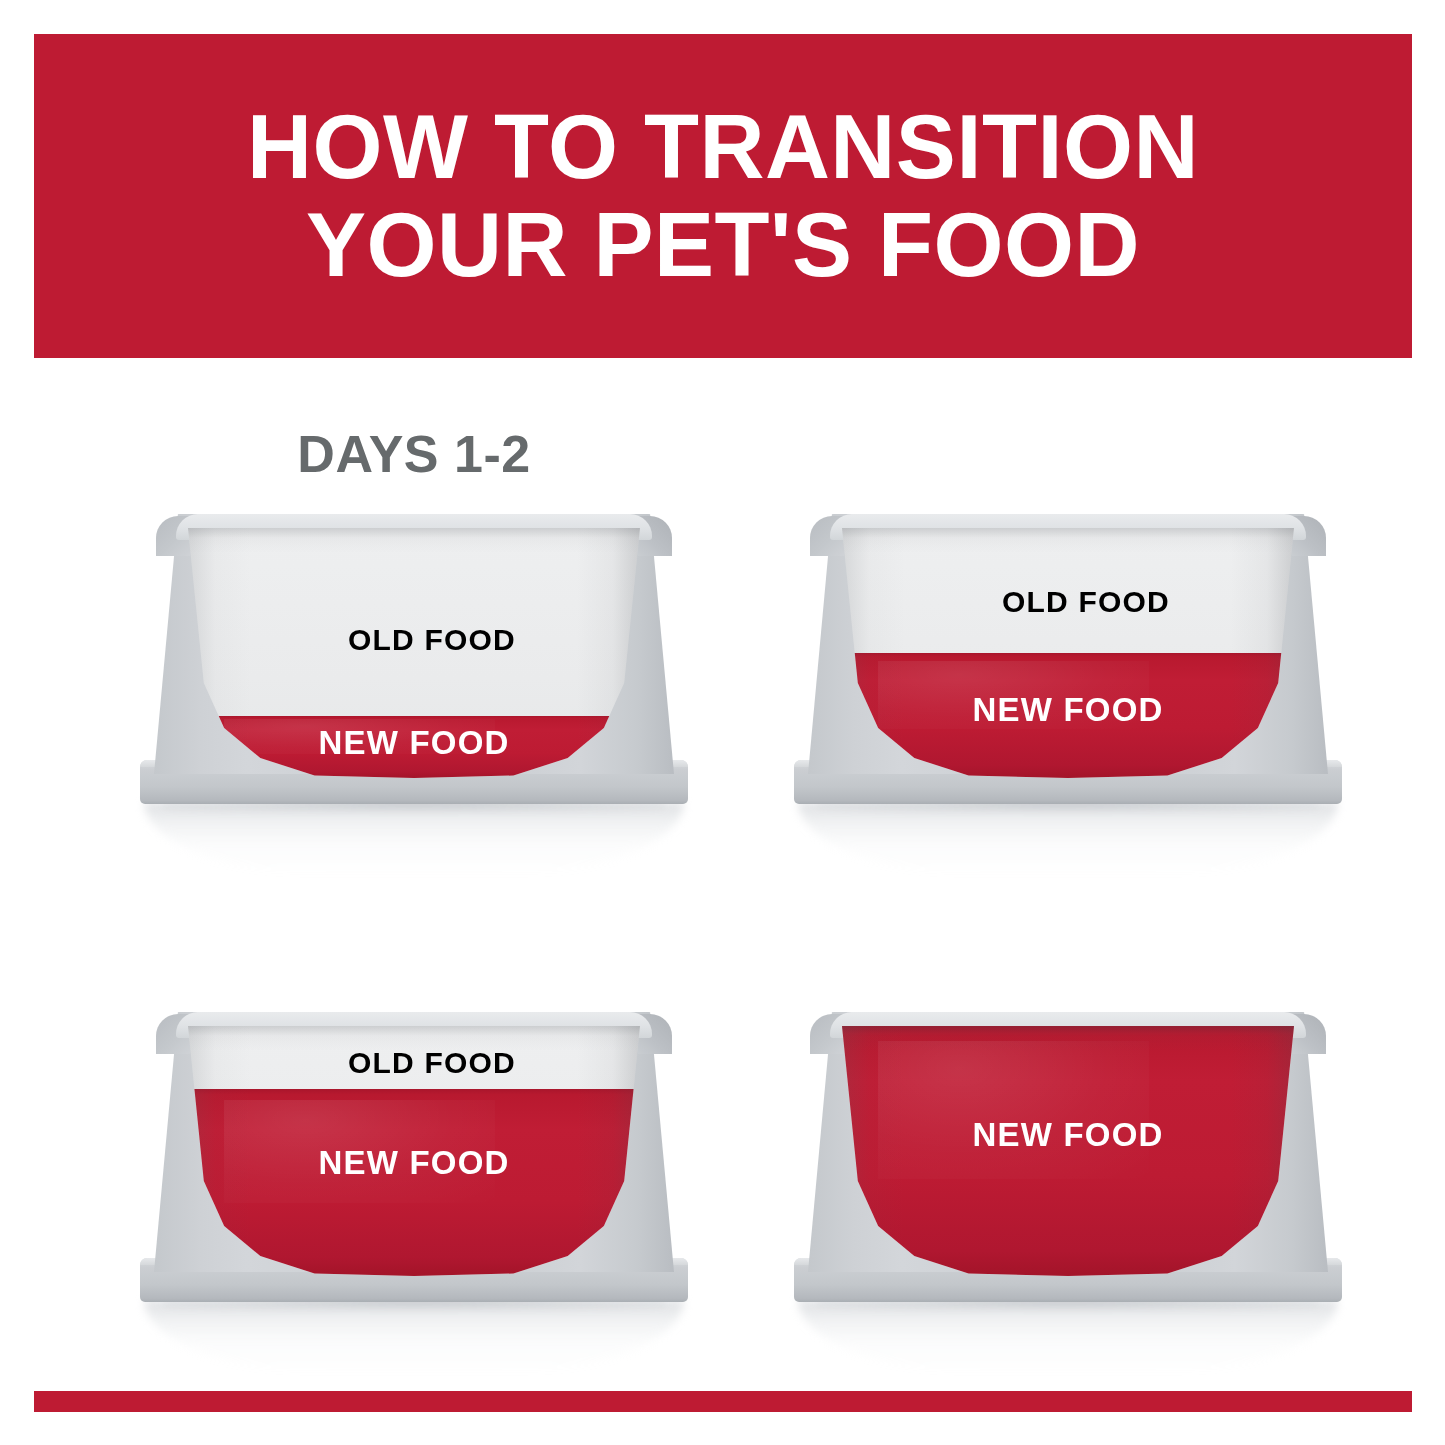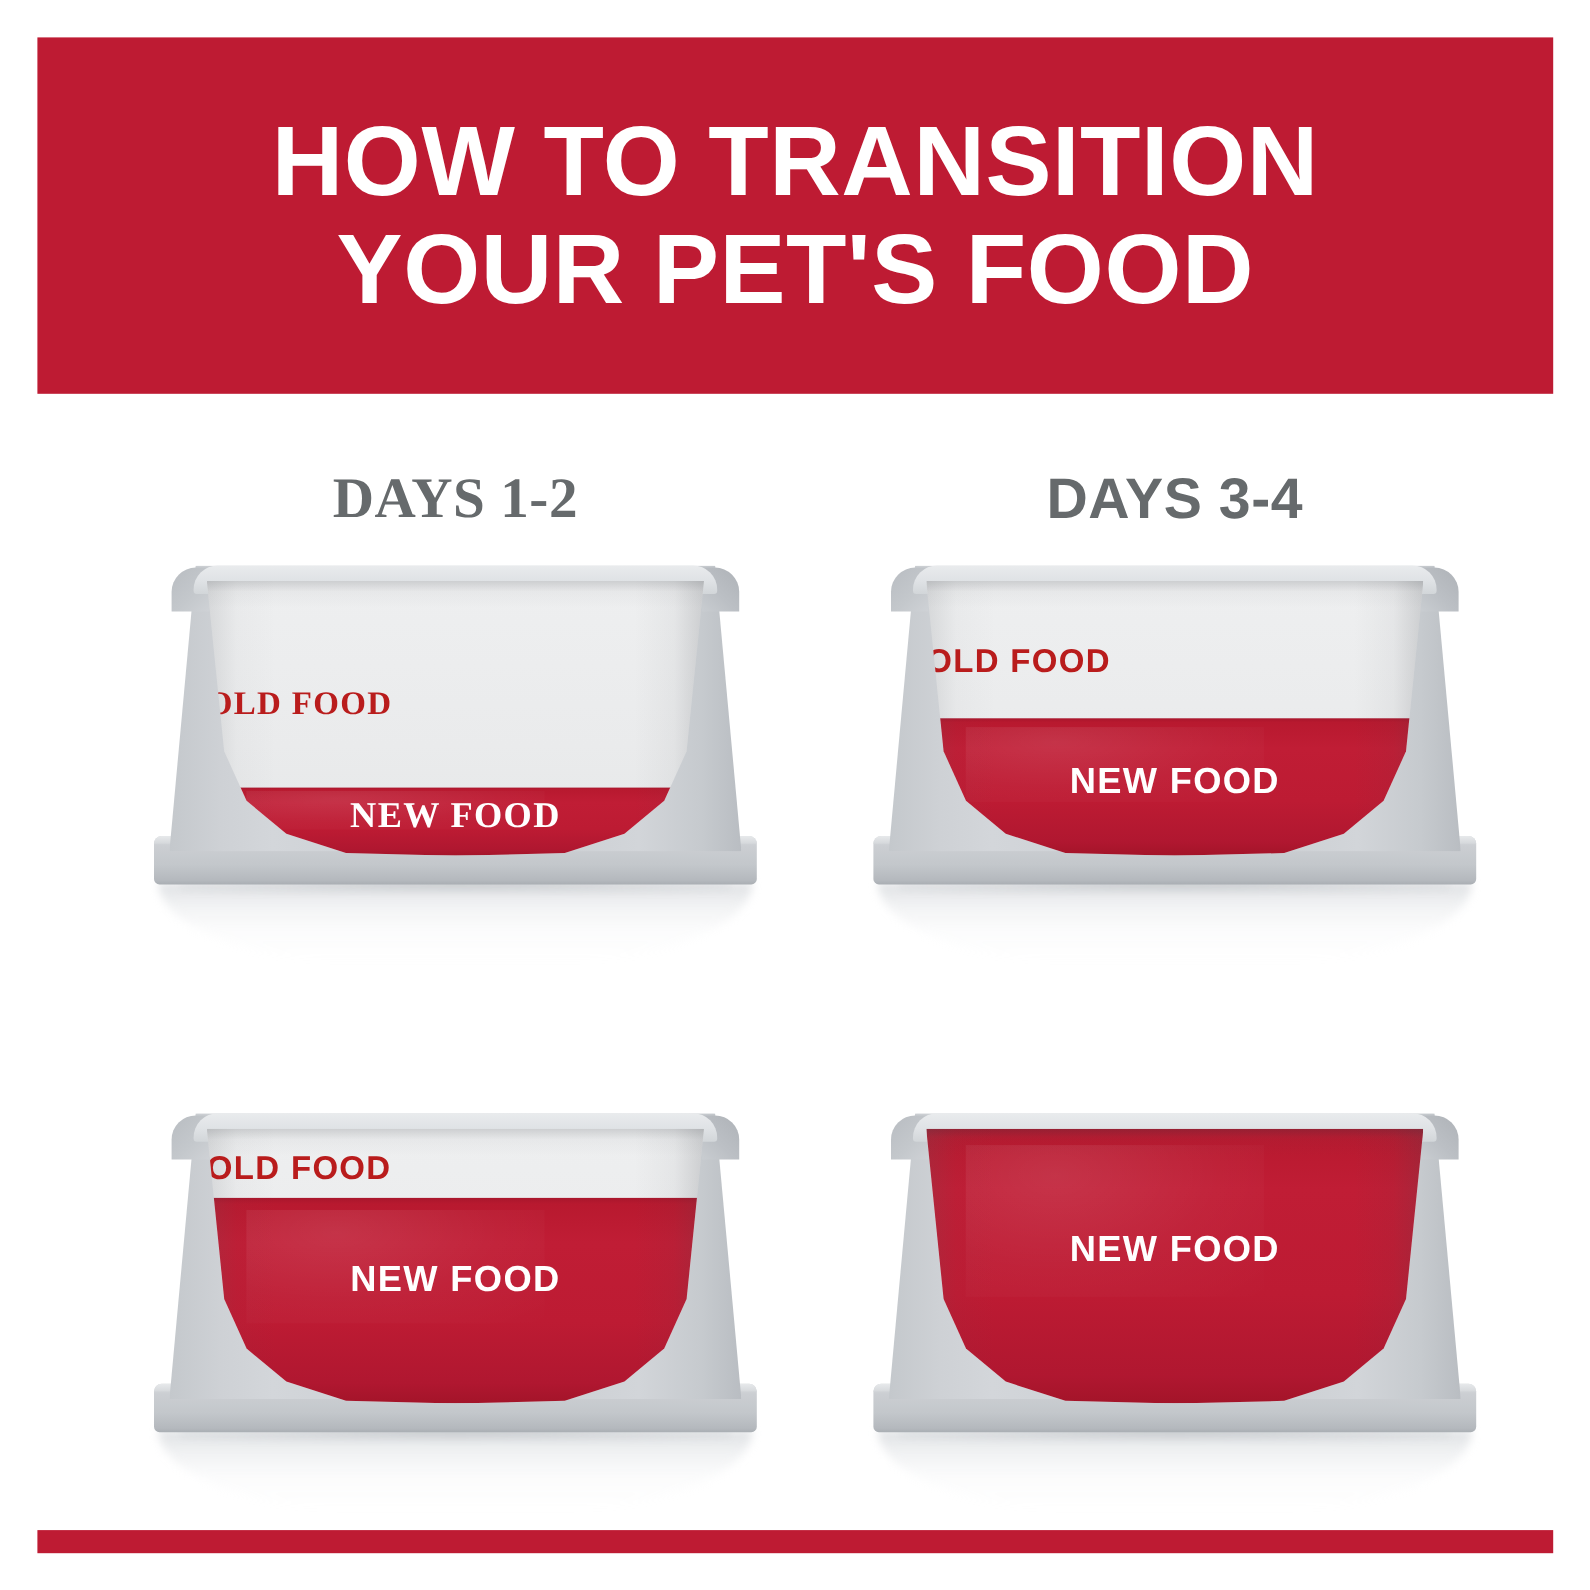--- a/index.html
+++ b/index.html
@@ -56,21 +56,21 @@
     left: 34px;
     top: 380px;
     width: 1378px;
     height: 990px;
   }
   .bowl-cell {
     position: absolute;
     width: 640px;
     height: 480px;
   }
-  .bowl-cell.c0 { left: 60px;  top: 22px; font-family: Liberation Serif, serif; }
+  .bowl-cell.c0 { left: 60px;  top: 22px; }
   .bowl-cell.c1 { left: 714px; top: 22px; }
   .bowl-cell.c2 { left: 60px;  top: 520px; }
   .bowl-cell.c3 { left: 714px; top: 520px; }
 
   .day-label {
     position: absolute;
     left: 0;
     top: 22px;
     width: 640px;
     text-align: center;
@@ -258,26 +258,26 @@
       linear-gradient(to bottom,
         rgba(70,74,80,0.20) 0%,
         rgba(70,74,80,0.04) 4%,
         rgba(0,0,0,0) 10%);
     pointer-events: none;
   }
 
   
   .label-old {
     position: absolute;
-    left: 0;
+    left: 18px;
     width: 100%;
-    text-align: left;
+    text-align: center;
     font-size: 30px;
     font-weight: bold;
-    color: #b91c1c;
+    color: #000000;
     letter-spacing: 1.2px;
     text-transform: uppercase;
   }
   .label-new {
     position: absolute;
     left: 0;
     width: 100%;
     text-align: center;
     font-size: 33px;
     font-weight: bold;
@@ -325,21 +325,20 @@
             <div class="food-new-sheen"></div>
           </div>
           <div class="well-shade"></div>
           <div class="label-old" style="top: 94.5px;">OLD FOOD</div>
           <div class="label-new" style="top: 196.25px;">NEW FOOD</div>
         </div>
       </div>
     </div>
 
     <div class="bowl-cell c1">
-      <div class="day-label">DAYS 3-4</div>
       <div class="bowl">
         <div class="bowl-reflection"></div>
         <div class="bowl-contact-shadow"></div>
         <div class="bowl-base"></div>
         <div class="bowl-base-hi"></div>
         <div class="bowl-body"></div>
         <div class="bowl-rim-left-cap"></div>
         <div class="bowl-rim-right-cap"></div>
         <div class="bowl-rim"></div>
         <div class="bowl-well">

